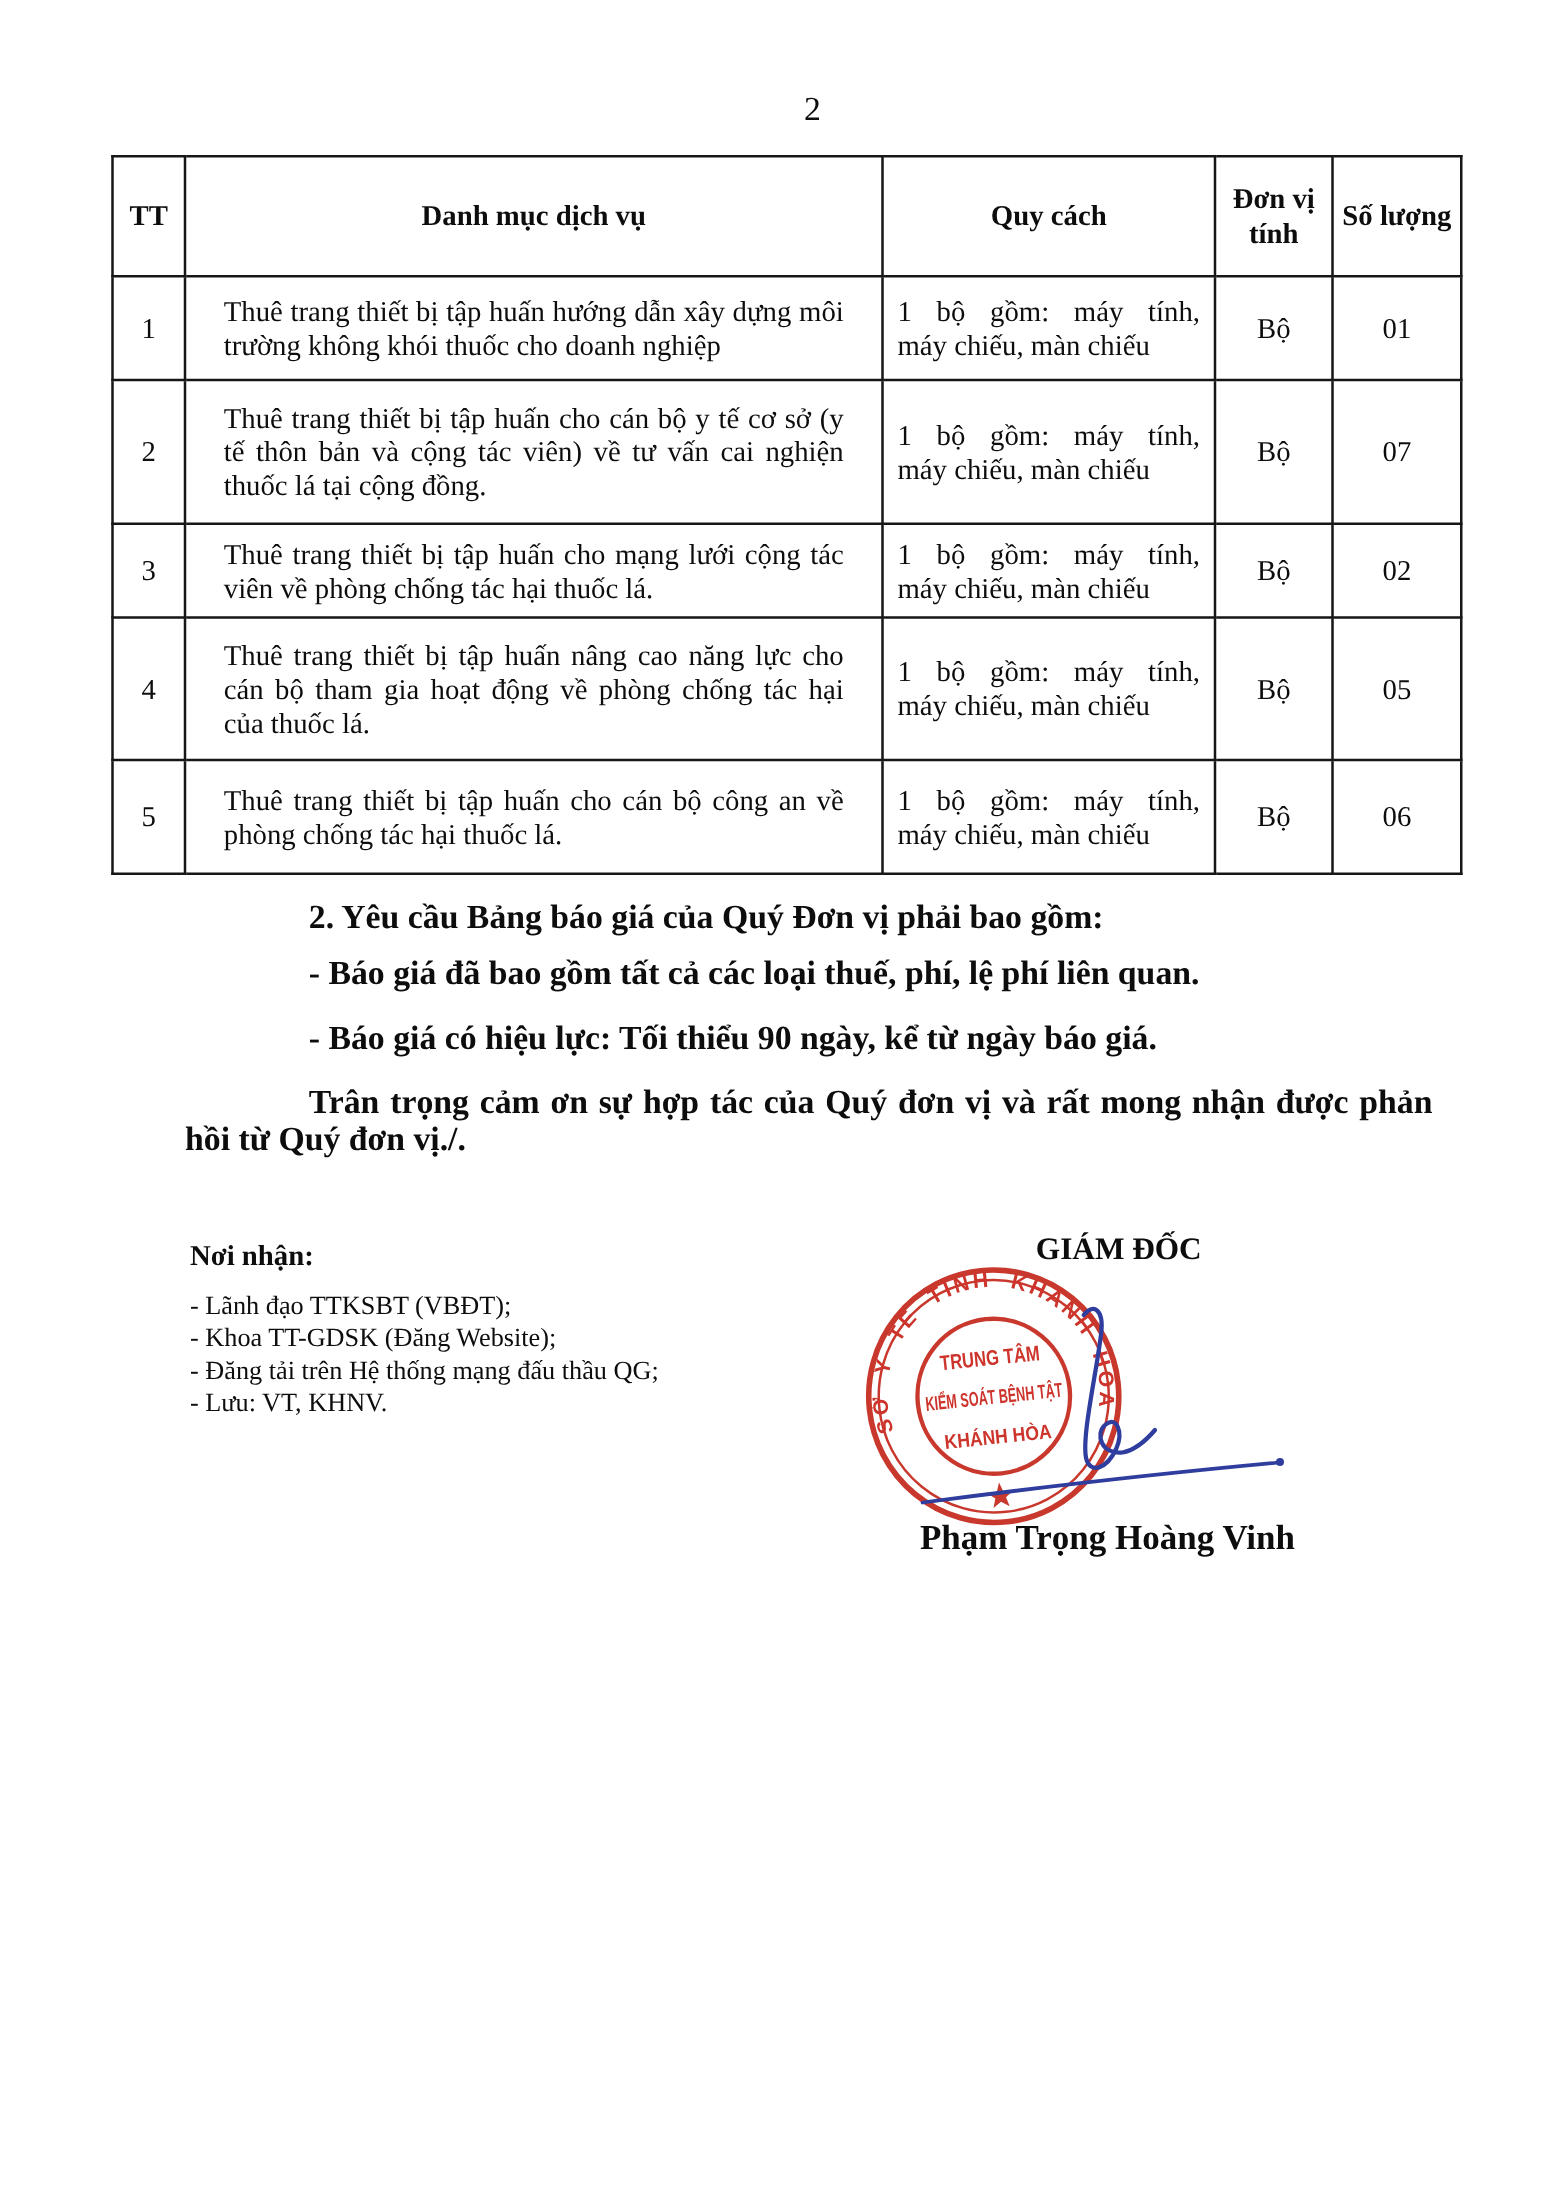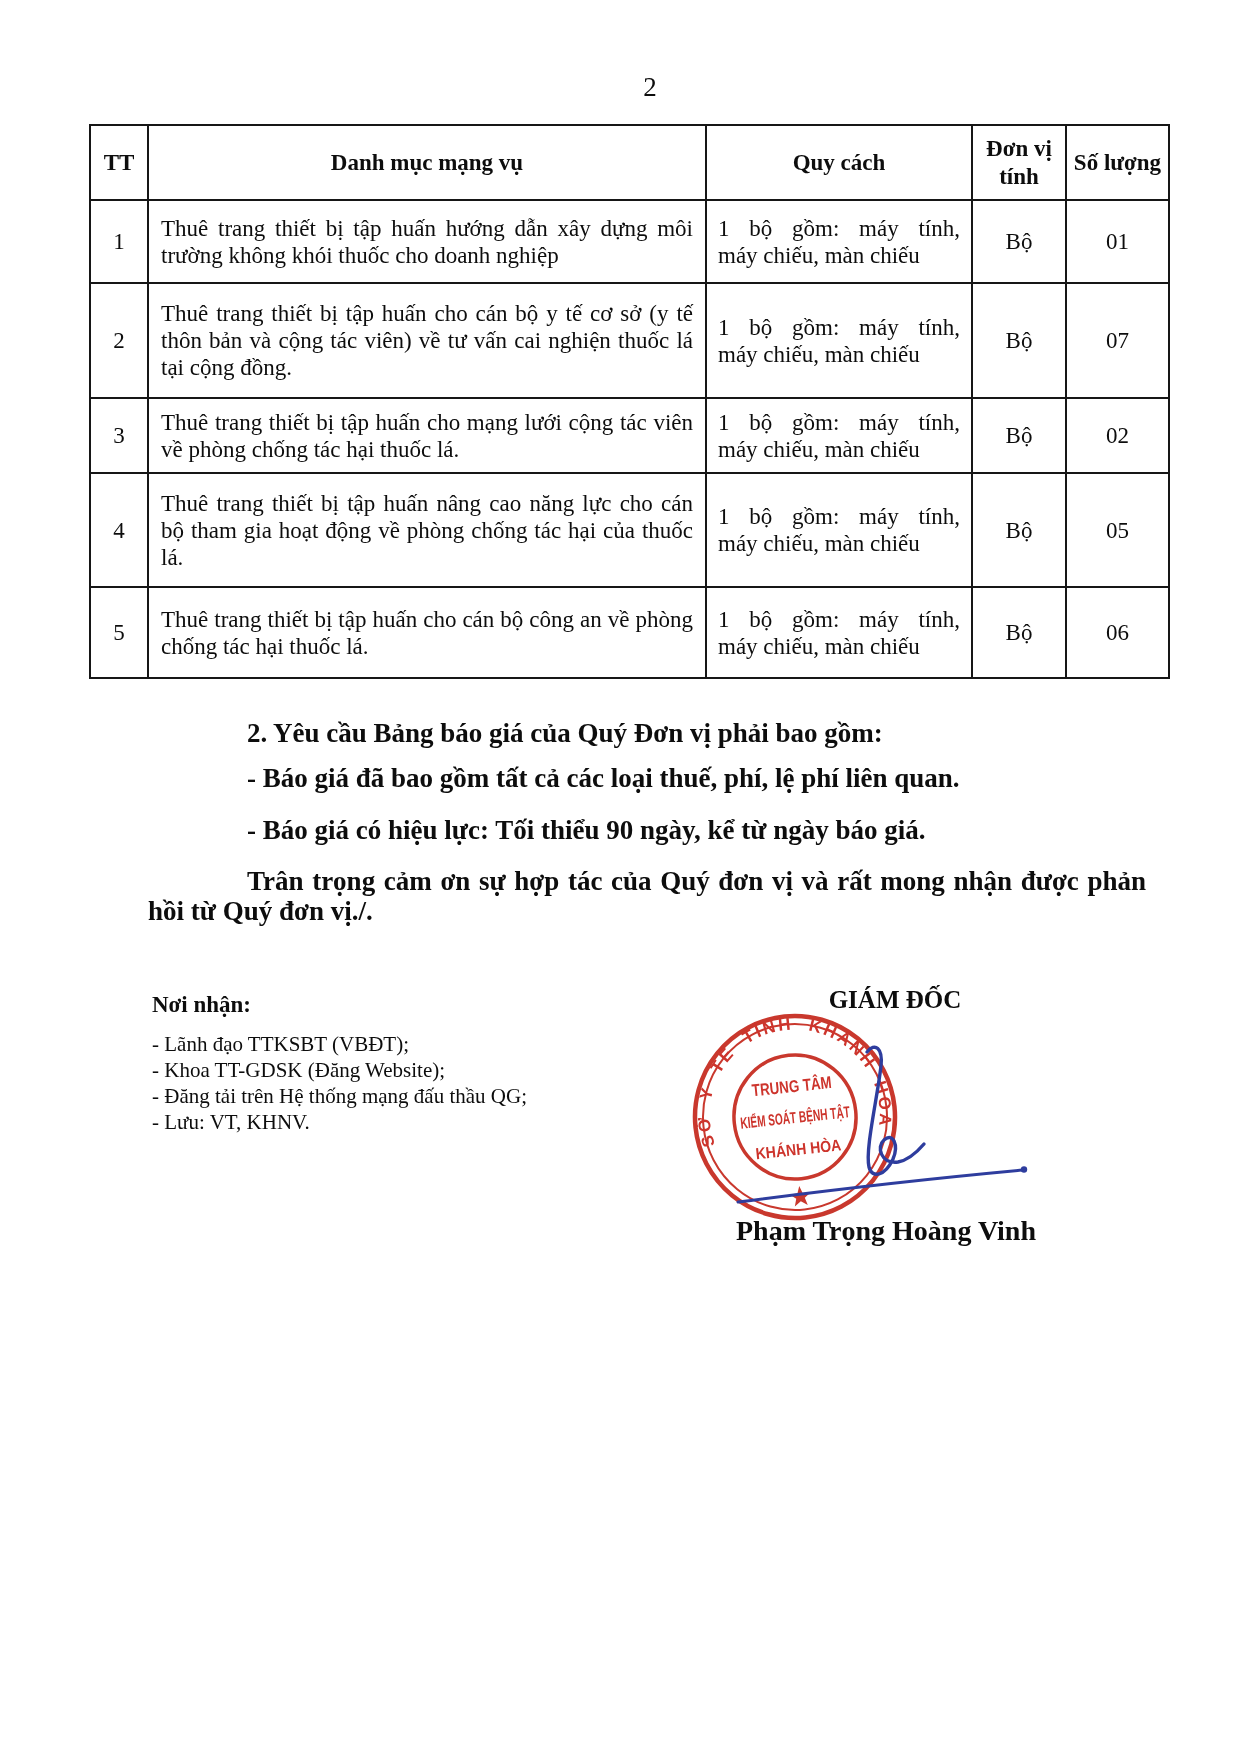--- a/index.html
+++ b/index.html
@@ -36,21 +36,21 @@
     font-weight: normal;
   }
   table.services thead th {
     font-weight: bold;
     text-align: center;
     font-size: 23px;
     line-height: 28px;
     padding: 4px 6px;
   }
   td.c-stt  { text-align: center; }
-  td.c-svc  { text-align: justify; padding: 6px 12px; margin-top: 20px; }
+  td.c-svc  { text-align: justify; padding: 6px 30px; margin-top: 20px; }
   td.c-spec { padding: 6px 11px; }
   td.c-spec .l1 { display: block; text-align: justify; text-align-last: justify; }
   td.c-spec .l2 { display: block; text-align: left; }
   td.c-unit { text-align: center; }
   td.c-qty  { text-align: center; margin-top: 48px; }
   
   .para {
     position: absolute;
     left: 148px; right: 95px;
     font-size: 27px;
@@ -105,23 +105,23 @@
 
   <table class="services">
     <colgroup>
       <col style="width:58px">
         <col style="width:558px">
         <col style="width:266px">
         <col style="width:94px">
         <col style="width:103px">
     </colgroup>
     <thead>
-      <tr style="height:75px">
+      <tr style="height:96px">
         <th>TT</th>
-        <th>Danh mục mạng vụ</th>
+        <th>Danh mục dịch vụ</th>
         <th>Quy cách</th>
         <th>Đơn vị tính</th>
         <th>Số lượng</th>
       </tr>
     </thead>
     <tbody>
       <tr style="height:83px">
         <td class="c-stt">1</td>
         <td class="c-svc">Thuê trang thiết bị tập huấn hướng dẫn xây dựng môi trường không khói thuốc cho doanh nghiệp</td>
         <td class="c-spec">

